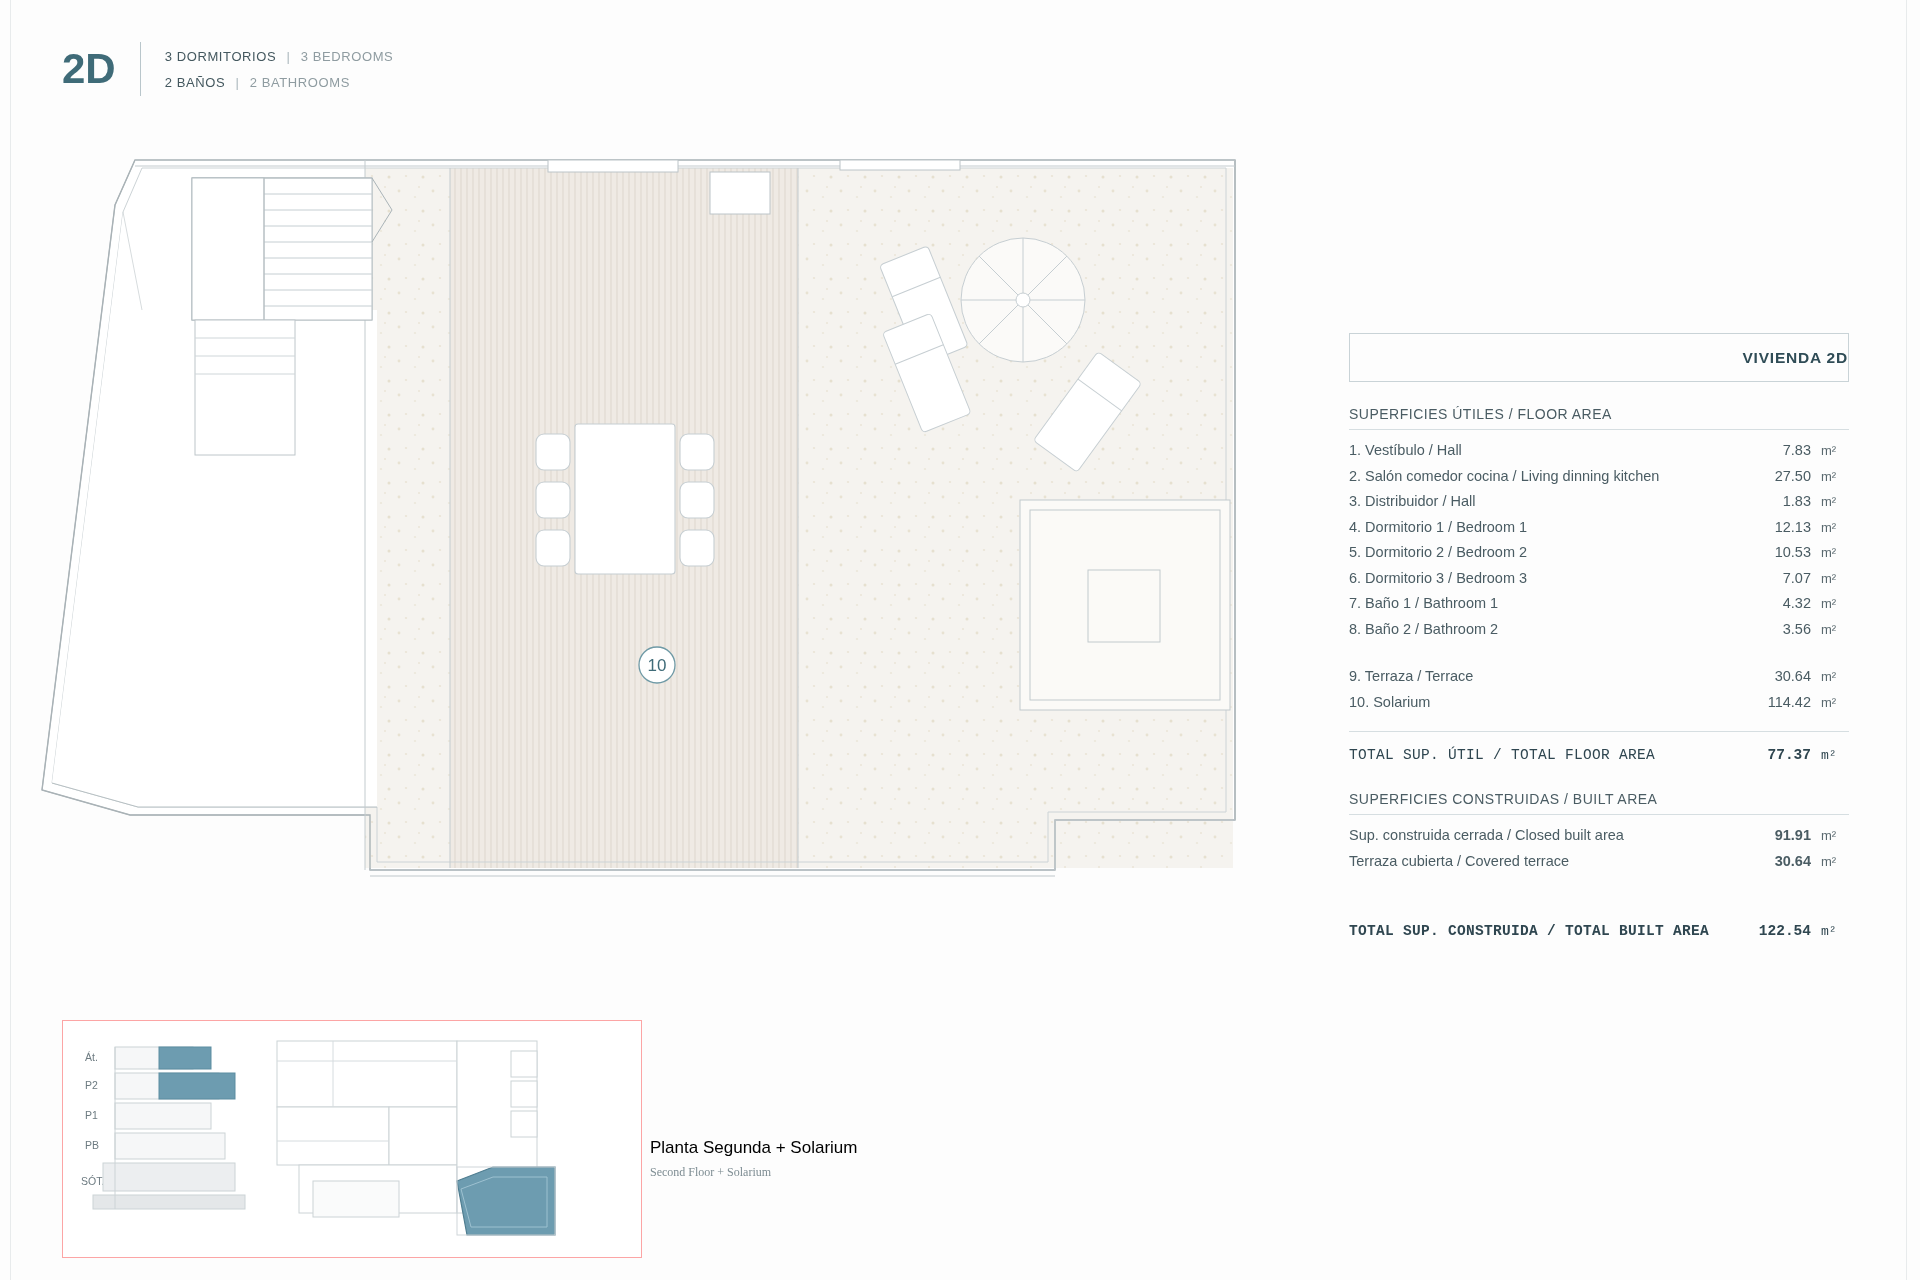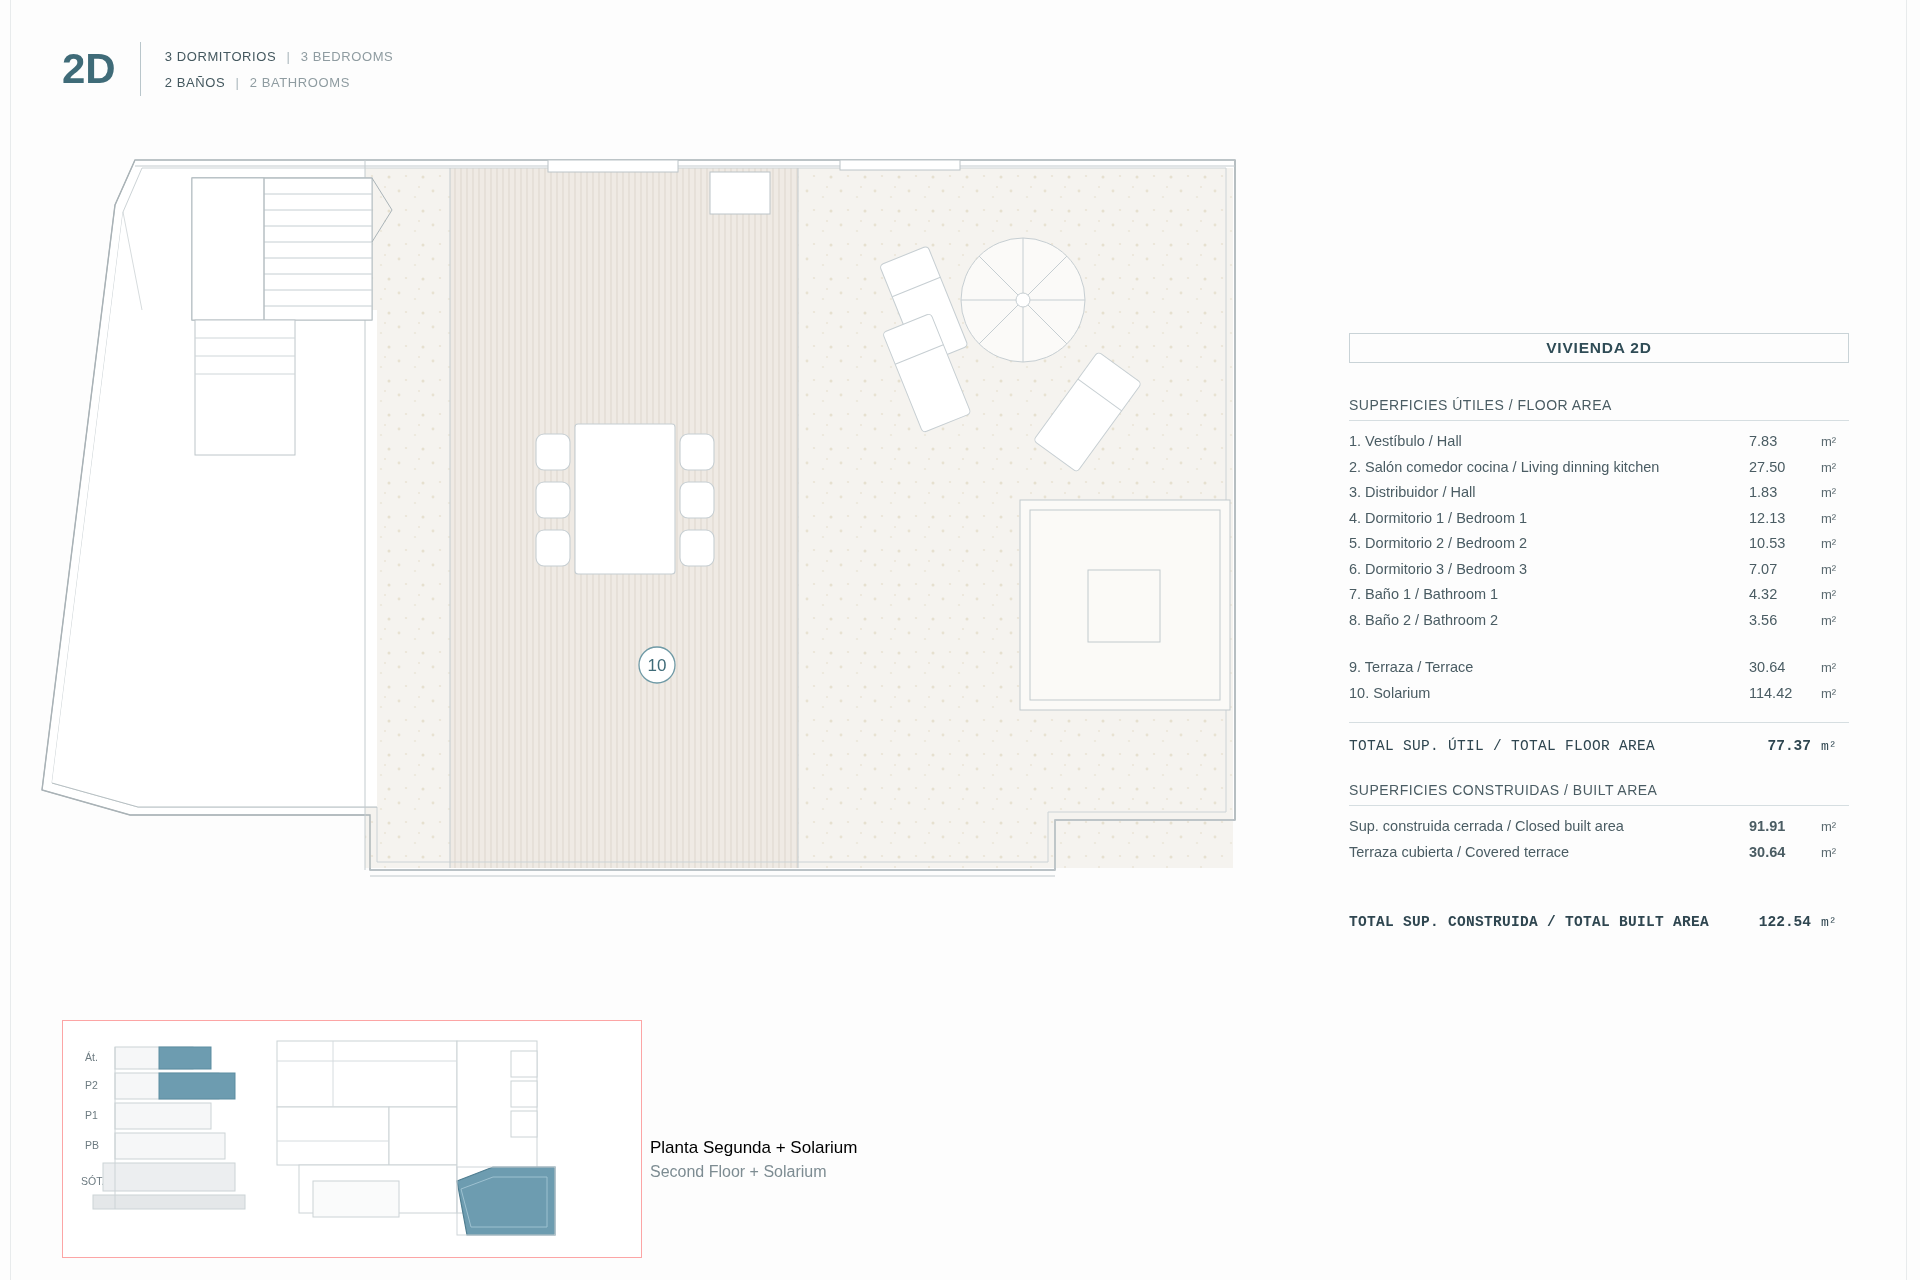--- a/index.html
+++ b/index.html
@@ -61,23 +61,23 @@
   .plan svg { display: block; }
 
   
   .info-panel {
     position: absolute;
     left: 1349px; top: 333px;
     width: 500px;
   }
   .panel-title-box {
     border: 1px solid #c9d3d7;
-    height: 30px;
-    display: flex; align-items: center; justify-content: center;
-    margin-bottom: 34px;
+    height: 49px;
+    display: flex; align-items: center; justify-content: flex-end;
+    margin-bottom: 24px;
   }
   .panel-title {
     font-size: 15.5px;
     font-weight: bold;
     letter-spacing: 0.8px;
     color: #2f4c56;
   }
   .section-head {
     font-size: 14px;
     letter-spacing: 0.5px;
@@ -89,20 +89,21 @@
   .row {
     display: flex;
     align-items: baseline;
     font-size: 14.5px;
     color: #4a5c63;
     line-height: 24.5px;
   }
   .row .label { flex: 1 1 auto; }
   .row .value {
     width: 72px;
+    text-align: right;
     padding-right: 10px;
   }
   .row .unit {
     width: 28px;
     text-align: left;
     color: #5a696f;
     font-size: 13px;
   }
   .row.spacer-top { margin-top: 22px; }
   .total-row {
@@ -136,23 +137,24 @@
   .caption {
     position: absolute;
     left: 650px; top: 1135px;
   }
   .caption .es {
     font-size: 17px;
     color: #000000;
     line-height: 25px;
   }
   .caption .en {
-    font-size: 16px;
+    font-size: 12px;
     color: #7d8c92;
     line-height: 24px;
+    font-family: Liberation Serif, serif;
   }
 
   .edge-line {
     position: absolute;
     top: 0; bottom: 0;
     width: 1px;
     background: #e8ebec;
   }
 </style>
 </head>

